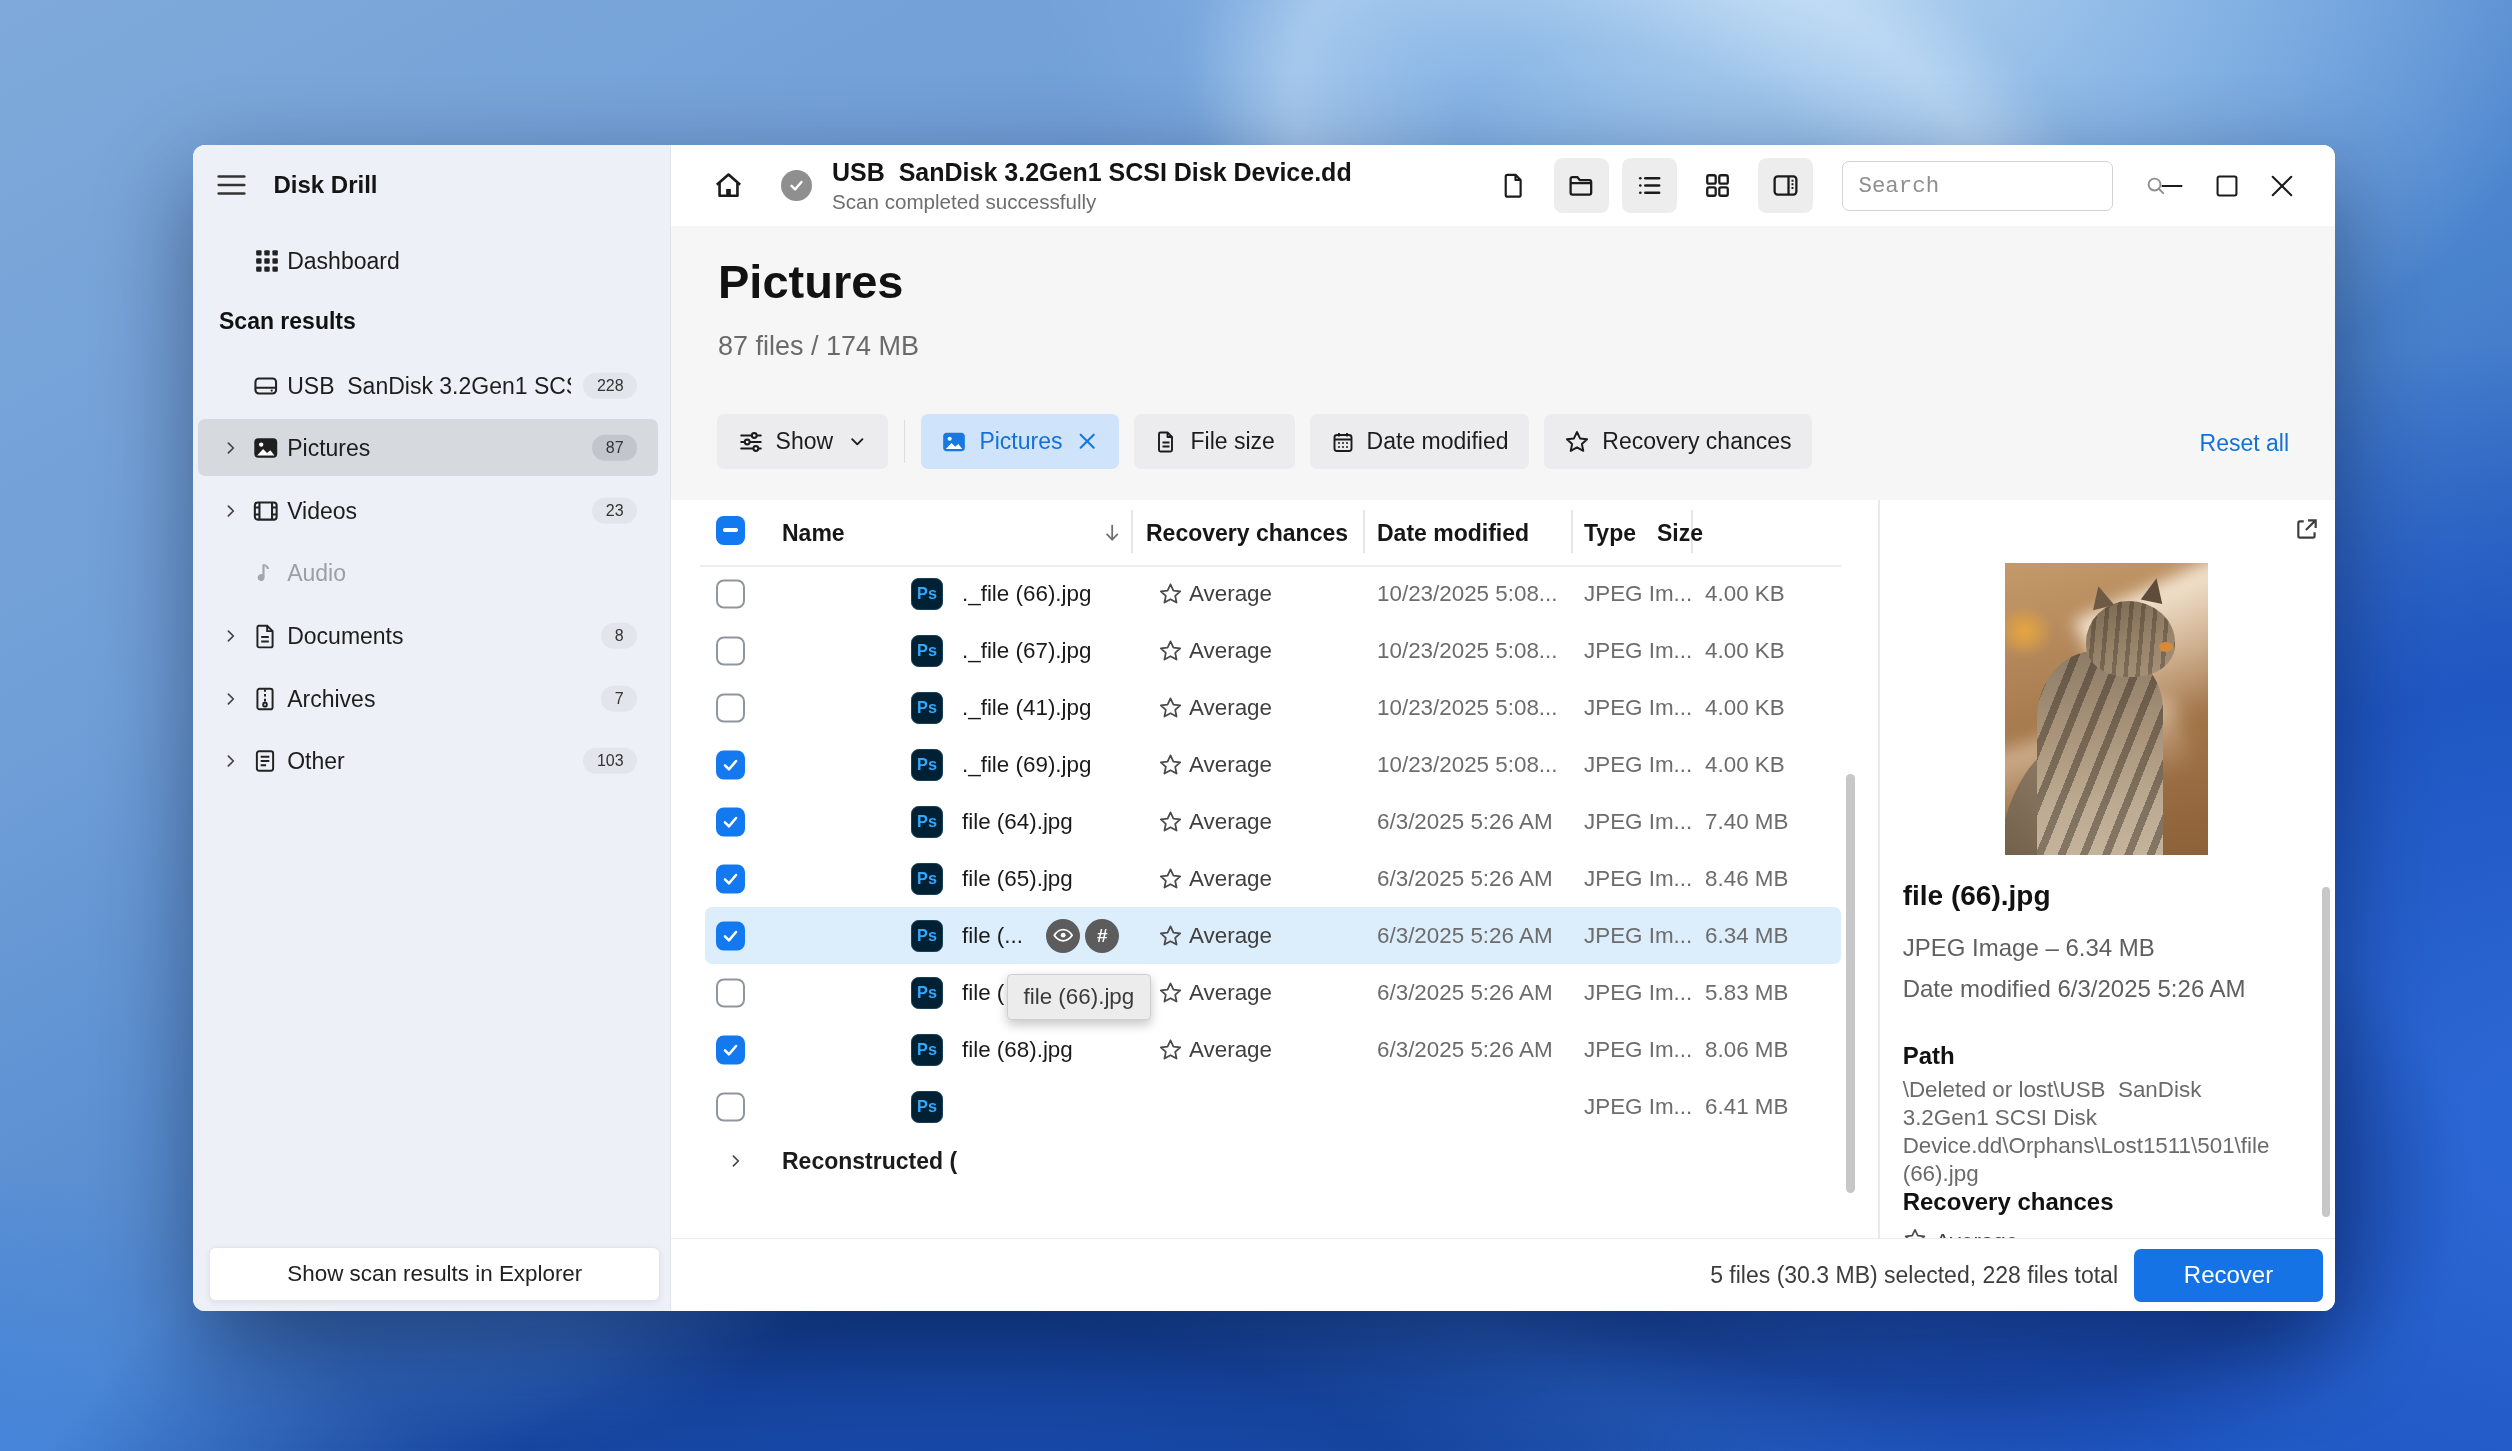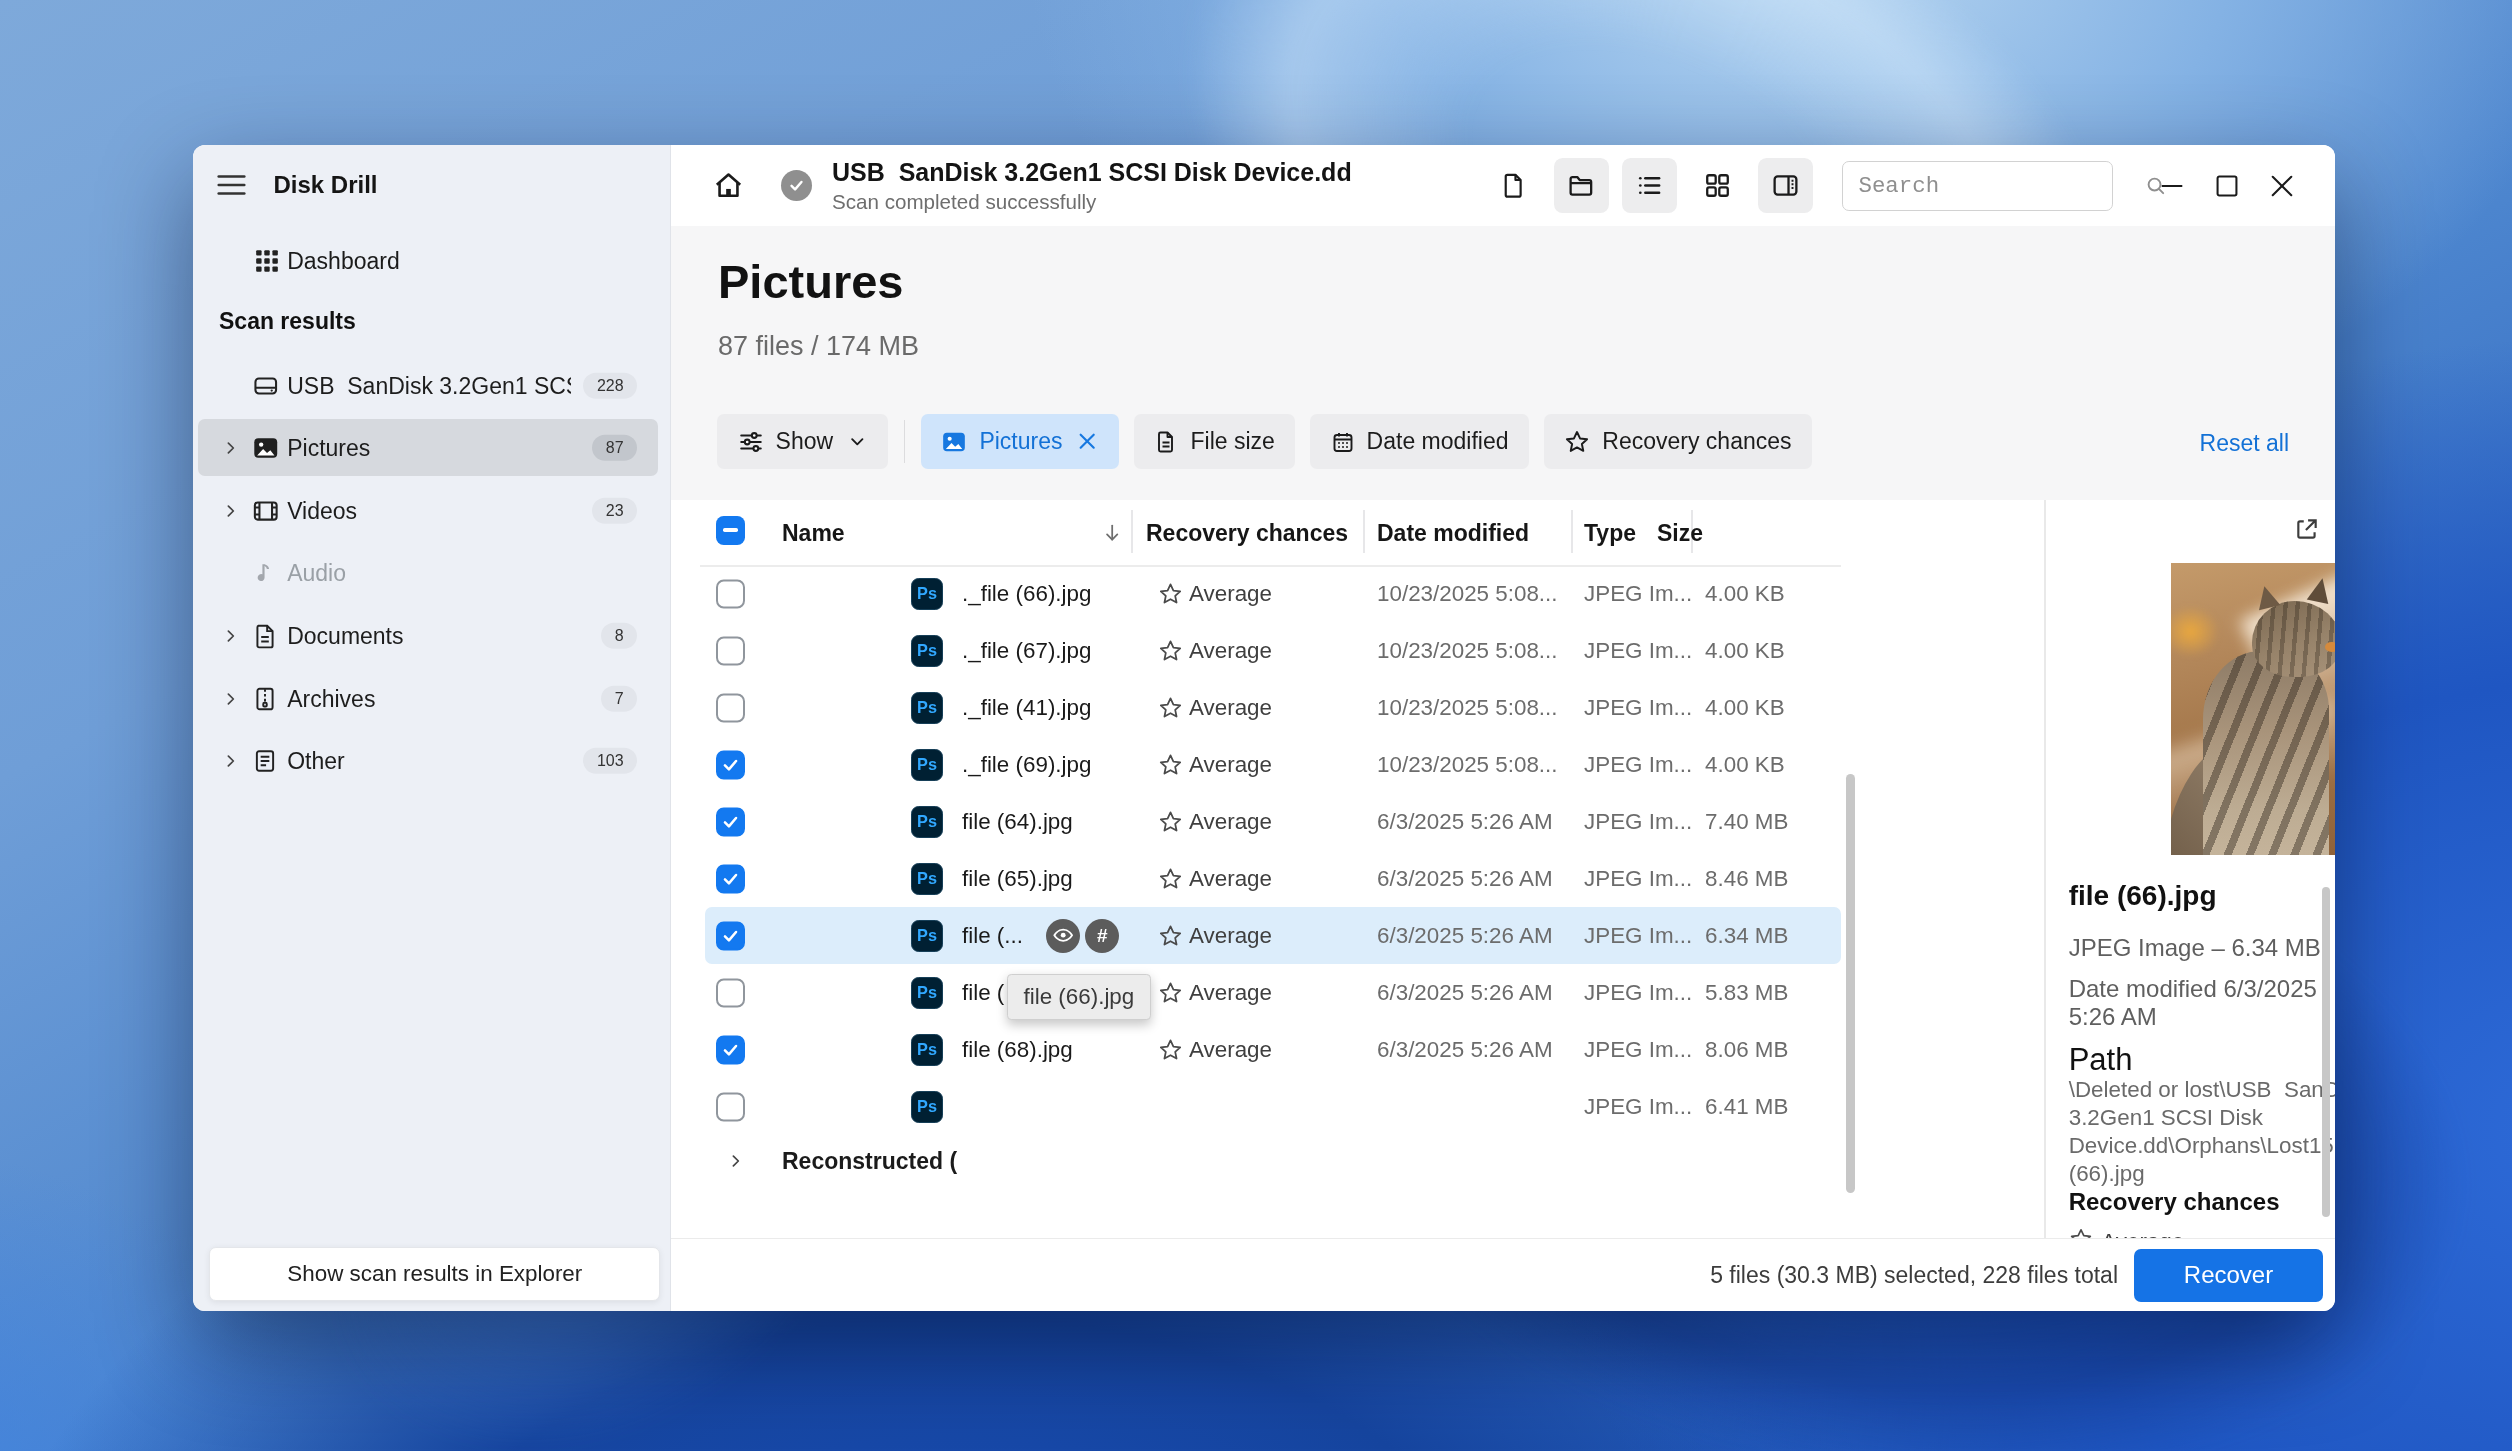--- a/index.html
+++ b/index.html
@@ -77,21 +77,21 @@
   .chip{height:55px;border-radius:6.9px;background:#ececee;display:flex;align-items:center;
     padding:0 20.6px;font-size:23px;color:#1c1c1c;cursor:pointer}
   .chip .cicon{display:inline-flex;margin-right:12px}
   .chip+.chip{margin-left:14.6px}
   .chip.sel{background:#cfe4fb;color:#1371d6}
   .chip .cx{display:inline-flex;margin-left:13.8px}
   .chips-divider{width:1.7px;height:43px;background:#dcdcde;margin:0 15.5px}
   .reset-all{position:absolute;right:46px;top:204px;font-size:23px;color:#1371d6;cursor:pointer}
 
   .bodyrow{flex:1;display:flex;min-height:0;background:#fff;position:relative}
-  .tablewrap{flex:none;width:1373px;position:relative;overflow:hidden}
+  .tablewrap{flex:none;width:1207px;position:relative;overflow:hidden}
   .thead{position:absolute;left:34px;top:0;width:1136px;height:65px}
   .thead .h-cb{position:absolute;left:11.2px;top:15.5px;width:29px;height:29px;border-radius:7.7px;background:#1379f0;
     display:flex;align-items:center;justify-content:center}
   .h-cb .dash{width:14.6px;height:3.4px;background:#fff;border-radius:1.7px}
   .thead .hl{position:absolute;top:50%;transform:translateY(-50%);font-size:23px;font-weight:700;color:#161616}
   .h-name{left:77px}.h-chance{left:441px}.h-date{left:672px}.h-type{left:879px}.h-size{left:952px}
   .h-sort{position:absolute;left:396px;top:50%;transform:translateY(-50%);display:inline-flex}
   .h-sep{position:absolute;top:10.3px;height:43px;width:1.7px;background:#e7e7e9}
   .hs1{left:426px}.hs2{left:658px}.hs3{left:866px}.hs4{left:986px}
   .thead-line{position:absolute;left:29px;top:65px;width:1141px;height:1.7px;background:#ececec}
@@ -150,21 +150,21 @@
   .cat .ear-l{position:absolute;left:42%;top:8%;width:0;height:0;border-left:11.2px solid transparent;
     border-right:11.2px solid transparent;border-bottom:22.4px solid #6e5a45;transform:rotate(-14deg)}
   .cat .ear-r{position:absolute;left:68%;top:5%;width:0;height:0;border-left:11.2px solid transparent;
     border-right:11.2px solid transparent;border-bottom:24px solid #5f4c39;transform:rotate(12deg)}
   .cat .nose{position:absolute;left:76%;top:27%;width:13.8px;height:10.3px;border-radius:50%;background:#d58a3c}
   .cat .tail{position:absolute;left:2%;top:62%;width:26%;height:46%;border-radius:50% 50% 40% 60%;
     background:linear-gradient(200deg,#93806a,#6f5c47);transform:rotate(24deg)}
   .d-name{position:absolute;left:23px;top:380px;font-size:28px;font-weight:700;color:#111;white-space:pre}
   .d-meta{position:absolute;left:23px;top:434px;font-size:24px;color:#5f5f5f}
   .d-date{position:absolute;left:23px;top:475px;font-size:24px;color:#5f5f5f}
-  .d-pathlabel{position:absolute;left:23px;top:542px;font-size:31px;font-weight:400;color:#111}
+  .d-pathlabel{position:absolute;left:23px;top:542px;font-size:24px;font-weight:700;color:#111}
   .d-path{position:absolute;left:23px;top:576px;width:377px;font-size:22.4px;line-height:28px;color:#6a6a6a;
     overflow-wrap:anywhere;white-space:pre-wrap}
   .d-reclabel{position:absolute;left:23px;top:688px;font-size:24px;font-weight:700;color:#111}
   .d-recvalue{position:absolute;left:23px;top:727px;display:flex;align-items:center;gap:8.6px;
     font-size:22.4px;color:#3f3f3f}
   .dscroll{position:absolute;right:5.2px;top:387px;width:7.7px;height:330px;background:#c7c7c7;border-radius:5.2px}
 
   .footer-main{flex:none;height:73px;background:#fff;border-top:1.7px solid #ebebeb;display:flex;align-items:center}
   .f-status{margin-left:auto;font-size:23px;color:#3c3c3c}
   .recover-btn{margin-left:16px;margin-right:12px;width:189px;height:53px;background:#1573e6;color:#fff;

